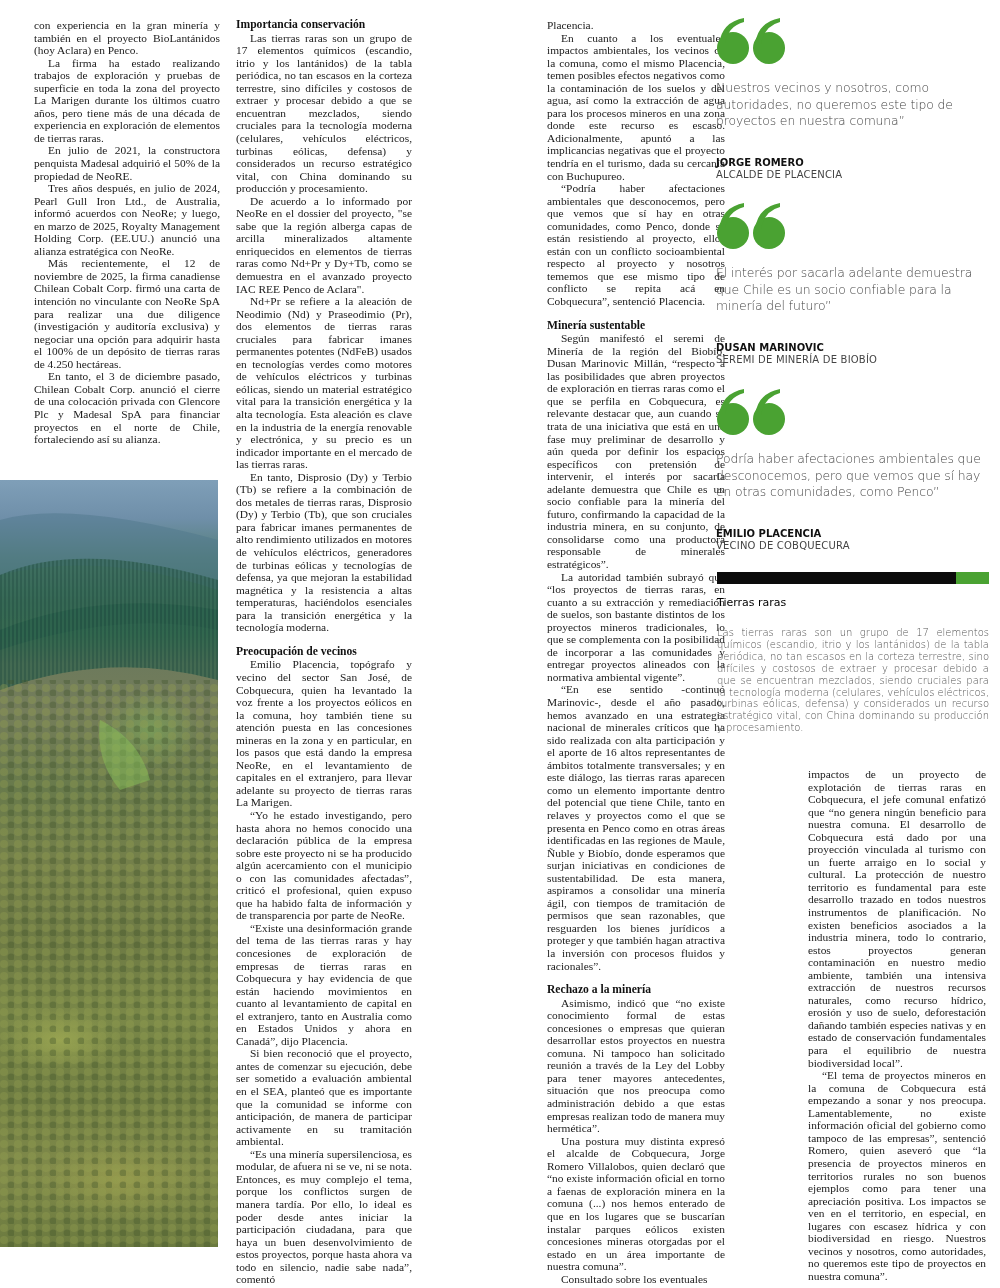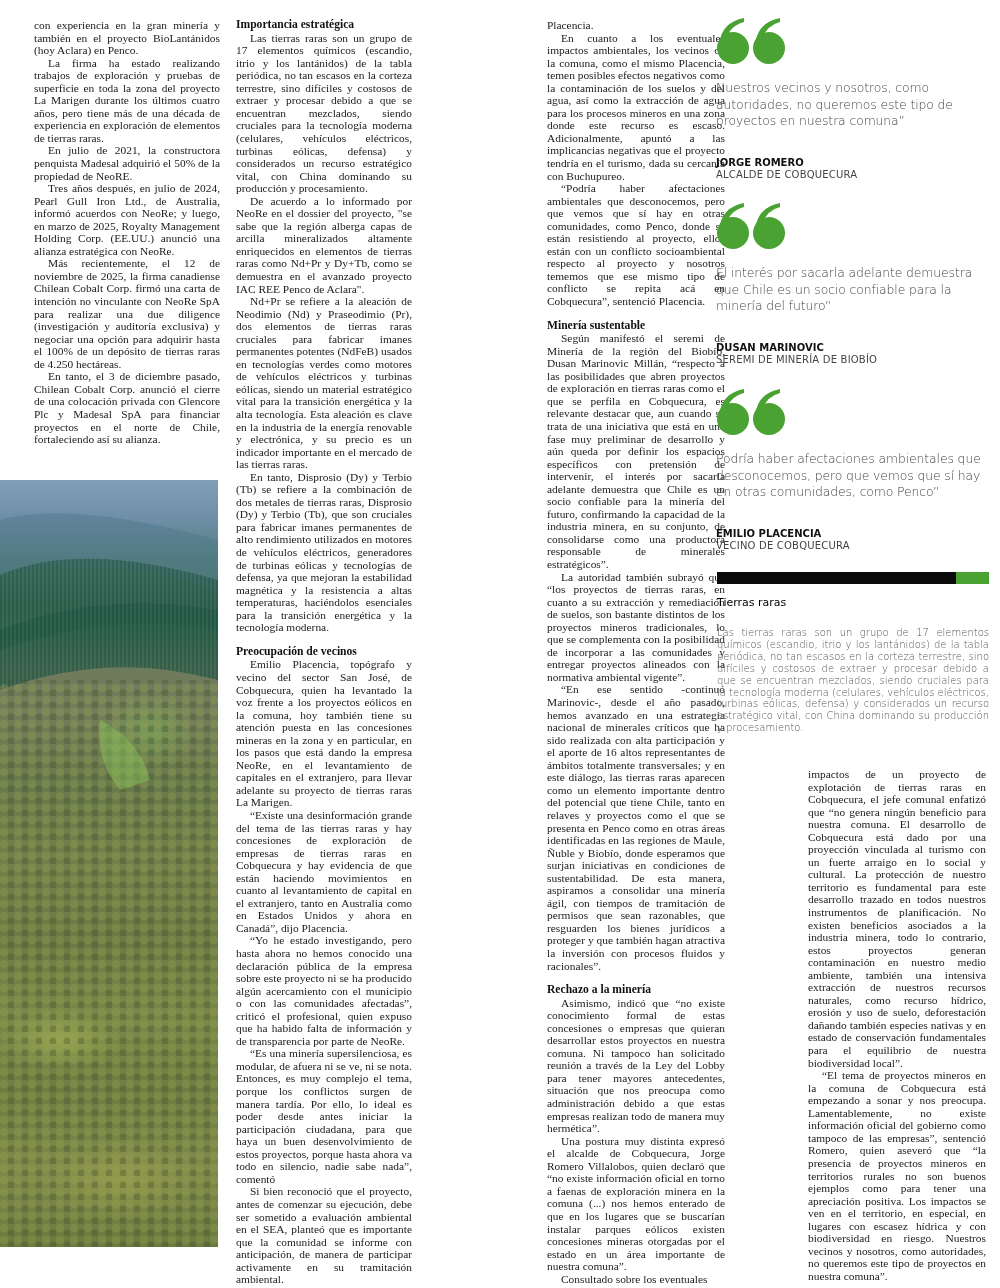--- a/index.html
+++ b/index.html
@@ -56,32 +56,32 @@
     <path d="M0 95 Q80 60 218 100 L218 150 Q120 130 0 170 Z" fill="rgba(50,100,80,0.55)"></path>
     <path d="M0 95 Q80 60 218 100 L218 150 Q120 130 0 170 Z" fill="url(#pines)"></path>
     <path d="M0 150 Q100 110 218 130 L218 200 Q110 170 0 210 Z" fill="rgba(40,95,75,0.6)"></path>
     <path d="M0 150 Q100 110 218 130 L218 200 Q110 170 0 210 Z" fill="url(#pines)"></path>
     <rect x="0" y="200" width="218" height="567" fill="url(#trees)"></rect>
     <path d="M100 240 Q140 260 150 300 L120 310 Q95 280 100 240 Z" fill="rgba(140,200,90,0.45)"></path>
   </svg>
 </div>
 
 <div class="col" id="c2">
-  <h3>Importancia estratégica</h3>
+  <h3>Importancia conservación</h3>
   <p>Las tierras raras son un grupo de 17 elementos químicos (escandio, itrio y los lantánidos) de la tabla periódica, no tan escasos en la corteza terrestre, sino difíciles y costosos de extraer y procesar debido a que se encuentran mezclados, siendo cruciales para la tecnología moderna (celulares, vehículos eléctricos, turbinas eólicas, defensa) y considerados un recurso estratégico vital, con China dominando su producción y procesamiento.</p>
   <p>De acuerdo a lo informado por NeoRe en el dossier del proyecto, "se sabe que la región alberga capas de arcilla mineralizados altamente enriquecidos en elementos de tierras raras como Nd+Pr y Dy+Tb, como se demuestra en el avanzado proyecto IAC REE Penco de Aclara".</p>
   <p>Nd+Pr se refiere a la aleación de Neodimio (Nd) y Praseodimio (Pr), dos elementos de tierras raras cruciales para fabricar imanes permanentes potentes (NdFeB) usados en tecnologías verdes como motores de vehículos eléctricos y turbinas eólicas, siendo un material estratégico vital para la transición energética y la alta tecnología. Esta aleación es clave en la industria de la energía renovable y electrónica, y su precio es un indicador importante en el mercado de las tierras raras.</p>
   <p>En tanto, Disprosio (Dy) y Terbio (Tb) se refiere a la combinación de dos metales de tierras raras, Disprosio (Dy) y Terbio (Tb), que son cruciales para fabricar imanes permanentes de alto rendimiento utilizados en motores de vehículos eléctricos, generadores de turbinas eólicas y tecnologías de defensa, ya que mejoran la estabilidad magnética y la resistencia a altas temperaturas, haciéndolos esenciales para la transición energética y la tecnología moderna.</p>
   <div class="sp"></div>
   <h3>Preocupación de vecinos</h3>
   <p>Emilio Placencia, topógrafo y vecino del sector San José, de Cobquecura, quien ha levantado la voz frente a los proyectos eólicos en la comuna, hoy también tiene su atención puesta en las concesiones mineras en la zona y en particular, en los pasos que está dando la empresa NeoRe, en el levantamiento de capitales en el extranjero, para llevar adelante su proyecto de tierras raras La Marigen.</p>
+  <p>“Yo he estado investigando, pero hasta ahora no hemos conocido una declaración pública de la empresa sobre este proyecto ni se ha producido algún acercamiento con el municipio o con las comunidades afectadas”, criticó el profesional, quien expuso que ha habido falta de información y de transparencia por parte de NeoRe.</p>
   <p>“Existe una desinformación grande del tema de las tierras raras y hay concesiones de exploración de empresas de tierras raras en Cobquecura y hay evidencia de que están haciendo movimientos en cuanto al levantamiento de capital en el extranjero, tanto en Australia como en Estados Unidos y ahora en Canadá”, dijo Placencia.</p>
-  <p>“Yo he estado investigando, pero hasta ahora no hemos conocido una declaración pública de la empresa sobre este proyecto ni se ha producido algún acercamiento con el municipio o con las comunidades afectadas”, criticó el profesional, quien expuso que ha habido falta de información y de transparencia por parte de NeoRe.</p>
+  <p>Si bien reconoció que el proyecto, antes de comenzar su ejecución, debe ser sometido a evaluación ambiental en el SEA, planteó que es importante que la comunidad se informe con anticipación, de manera de participar activamente en su tramitación ambiental.</p>
   <p>“Es una minería supersilenciosa, es modular, de afuera ni se ve, ni se nota. Entonces, es muy complejo el tema, porque los conflictos surgen de manera tardía. Por ello, lo ideal es poder desde antes iniciar la participación ciudadana, para que haya un buen desenvolvimiento de estos proyectos, porque hasta ahora va todo en silencio, nadie sabe nada”, comentó</p>
-  <p>Si bien reconoció que el proyecto, antes de comenzar su ejecución, debe ser sometido a evaluación ambiental en el SEA, planteó que es importante que la comunidad se informe con anticipación, de manera de participar activamente en su tramitación ambiental.</p>
 </div>
 
 <div class="col" id="c3">
   <p class="noindent">Placencia.</p>
   <p>En cuanto a los eventuales impactos ambientales, los vecinos de la comuna, como el mismo Placencia, temen posibles efectos negativos como la contaminación de los suelos y del agua, así como la extracción de agua para los procesos mineros en una zona donde este recurso es escaso. Adicionalmente, apuntó a las implicancias negativas que el proyecto tendría en el turismo, dada su cercanía con Buchupureo.</p>
   <p>“Podría haber afectaciones ambientales que desconocemos, pero que vemos que sí hay en otras comunidades, como Penco, donde se están resistiendo al proyecto, ellos están con un conflicto socioambiental respecto al proyecto y nosotros tememos que ese mismo tipo de conflicto se repita acá en Cobquecura”, sentenció Placencia.</p>
   <div class="sp"></div>
   <h3>Minería sustentable</h3>
   <p>Según manifestó el seremi de Minería de la región del Biobío, Dusan Marinovic Millán, “respecto a las posibilidades que abren proyectos de exploración en tierras raras como el que se perfila en Cobquecura, es relevante destacar que, aun cuando se trata de una iniciativa que está en una fase muy preliminar de desarrollo y aún queda por definir los espacios específicos con pretensión de intervenir, el interés por sacarla adelante demuestra que Chile es un socio confiable para la minería del futuro, confirmando la capacidad de la industria minera, en su conjunto, de consolidarse como una productora responsable de minerales estratégicos”.</p>
   <p>La autoridad también subrayó que “los proyectos de tierras raras, en cuanto a su extracción y remediación de suelos, son bastante distintos de los proyectos mineros tradicionales, lo que se complementa con la posibilidad de incorporar a las comunidades y entregar proyectos alineados con la normativa ambiental vigente”.</p>
@@ -95,21 +95,21 @@
 
 <div class="quotes" style="top:14px;">
   <svg class="qmark" width="70" height="52" viewBox="0 0 70 52">
     <circle cx="17" cy="34" r="16" fill="#4aa232"></circle>
       <path d="M3 30 Q6 8 28 4 L28 8 Q12 12 9 30 Z" fill="#4aa232"></path>
     <circle cx="53" cy="34" r="16" fill="#4aa232"></circle>
       <path d="M39 30 Q42 8 64 4 L64 8 Q48 12 45 30 Z" fill="#4aa232"></path>
   </svg>
   <div class="qtext">Nuestros vecinos y nosotros, como autoridades, no queremos este tipo de proyectos en nuestra comuna”</div>
   <div class="qname">JORGE ROMERO</div>
-  <div class="qrole">ALCALDE DE COBQUECURA</div>
+  <div class="qrole">ALCALDE DE PLACENCIA</div>
 </div>
 
 <div class="quotes" style="top:199px;">
   <svg class="qmark" width="70" height="52" viewBox="0 0 70 52">
     <circle cx="17" cy="34" r="16" fill="#4aa232"></circle>
       <path d="M3 30 Q6 8 28 4 L28 8 Q12 12 9 30 Z" fill="#4aa232"></path>
     <circle cx="53" cy="34" r="16" fill="#4aa232"></circle>
       <path d="M39 30 Q42 8 64 4 L64 8 Q48 12 45 30 Z" fill="#4aa232"></path>
   </svg>
   <div class="qtext">El interés por sacarla adelante demuestra que Chile es un socio confiable para la minería del futuro”</div>

